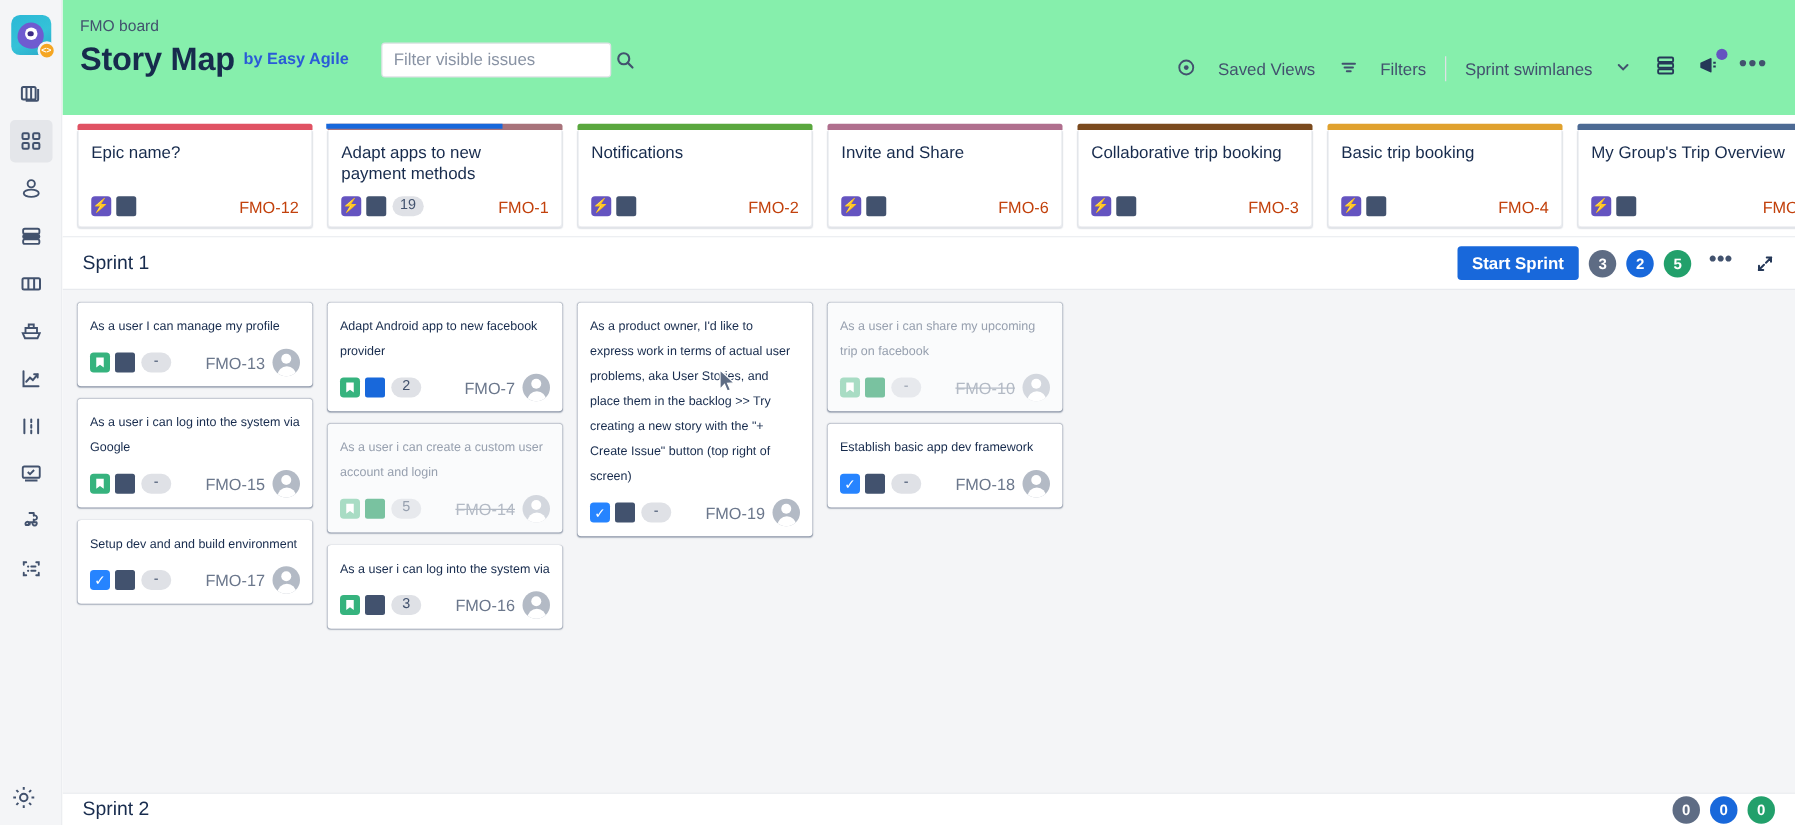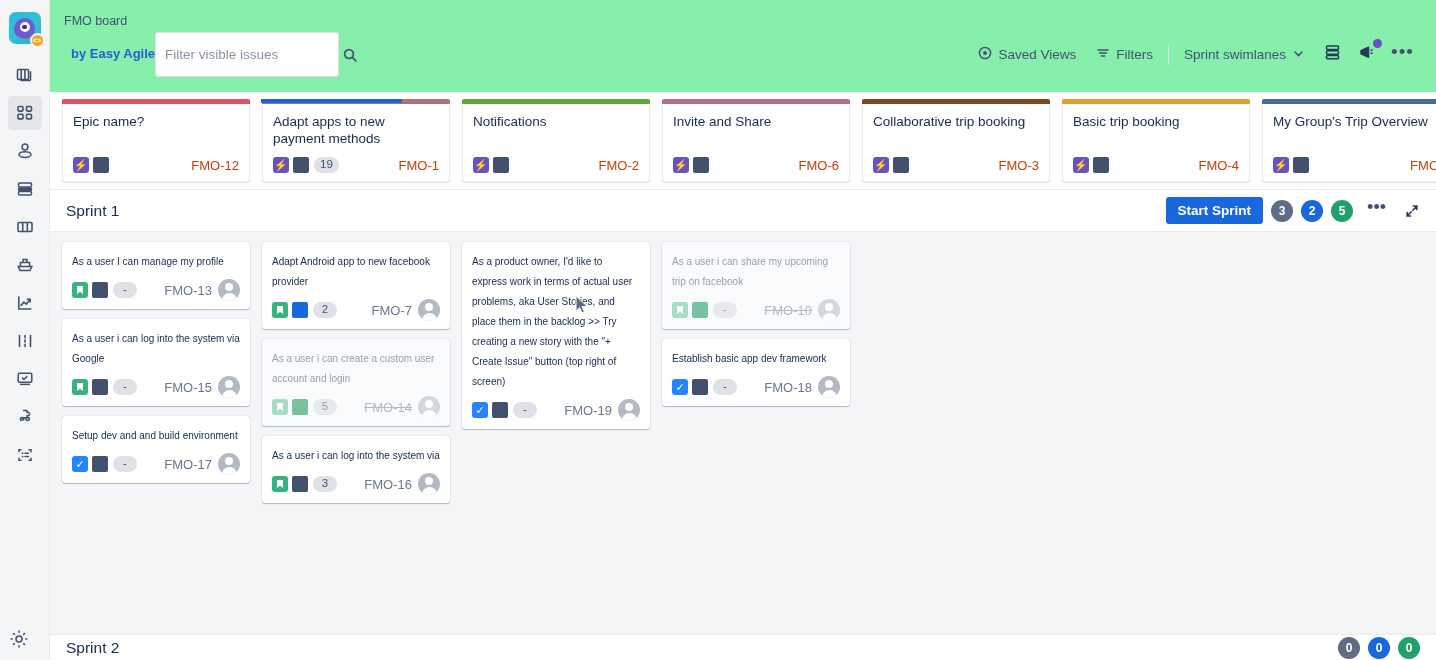--- a/index.html
+++ b/index.html
@@ -59,39 +59,39 @@
   
   .main { flex: 1; height: 660px; position: relative; overflow: hidden; background:#fff; }
 
   
   .header { height: 92px; padding: 14px 0 0 14px; background:#86efac; position: relative; }
   .breadcrumb { font-size: 12.5px; color: #42526e; margin-bottom: 4px; }
   .title-row { display: flex; align-items: center; }
   .page-title { font-size: 26px; font-weight: bold; color: #172b4d; letter-spacing: -0.2px; }
   .byline { font-size: 13px; font-weight: bold; color: #2a5bd7; margin-left: 7px; padding-bottom: 2px; }
   .search-box {
-    width: 184px; height: 45px;
+    margin-left: 26px; width: 184px; height: 28px;
     border: 1px solid #dfe1e6; border-radius: 3px;
     display: flex; align-items: center; padding: 0 9px;
     background: #fff;
   }
   .search-box input {
     border: none; outline: none; flex: 1;
     font-size: 13.5px; font-family: "Liberation Sans", sans-serif; color: #172b4d;
     background: transparent;
   }
   .search-box input::placeholder { color: #8993a4; }
   .search-icon { color: #42526e; display:flex; }
 
   .toolbar {
     position: absolute; right: 16px; top: 38px;
     display: flex; align-items: center; gap: 0;
   }
   .tb-item {
-    display: flex; align-items: center; gap: 6px;
+    display: flex; align-items: center; gap: 18px;
     font-size: 13.5px; color: #42526e; cursor: pointer;
     padding: 4px 10px; white-space: nowrap;
   }
   .tb-sep { width: 1px; height: 20px; background: #dfe1e6; margin: 0 5px; }
   .tb-icon-btn { padding: 5px 8px; color: #42526e; cursor: pointer; display:flex; align-items:center; position: relative; }
   .notif-dot {
     position: absolute; right: 3px; top: 1px;
     width: 9px; height: 9px; border-radius: 50%; background: #6554c0;
   }
   .dots { font-size: 19px; letter-spacing: 1px; color: #42526e; line-height: 0.6; padding: 0 6px 6px 6px; cursor: pointer;}
@@ -336,20 +336,21 @@
         </svg>
       </span>
     </div>
   </div>
 
   <div class="main">
 
     <div class="header">
       <div class="breadcrumb">FMO board</div>
       <div class="title-row">
+        <div class="page-title">Story Map</div>
         <div class="byline">by Easy Agile</div>
         <div class="search-box">
           <input type="text" placeholder="Filter visible issues" style="">
           <span class="search-icon">
             <svg width="16" height="16" viewBox="0 0 16 16" fill="none" stroke="#42526e" stroke-width="1.7" stroke-linecap="round">
               <circle cx="7" cy="7" r="4.4"></circle>
                 <line x1="10.3" y1="10.3" x2="14" y2="14"></line>
             </svg>
           </span>
         </div>

